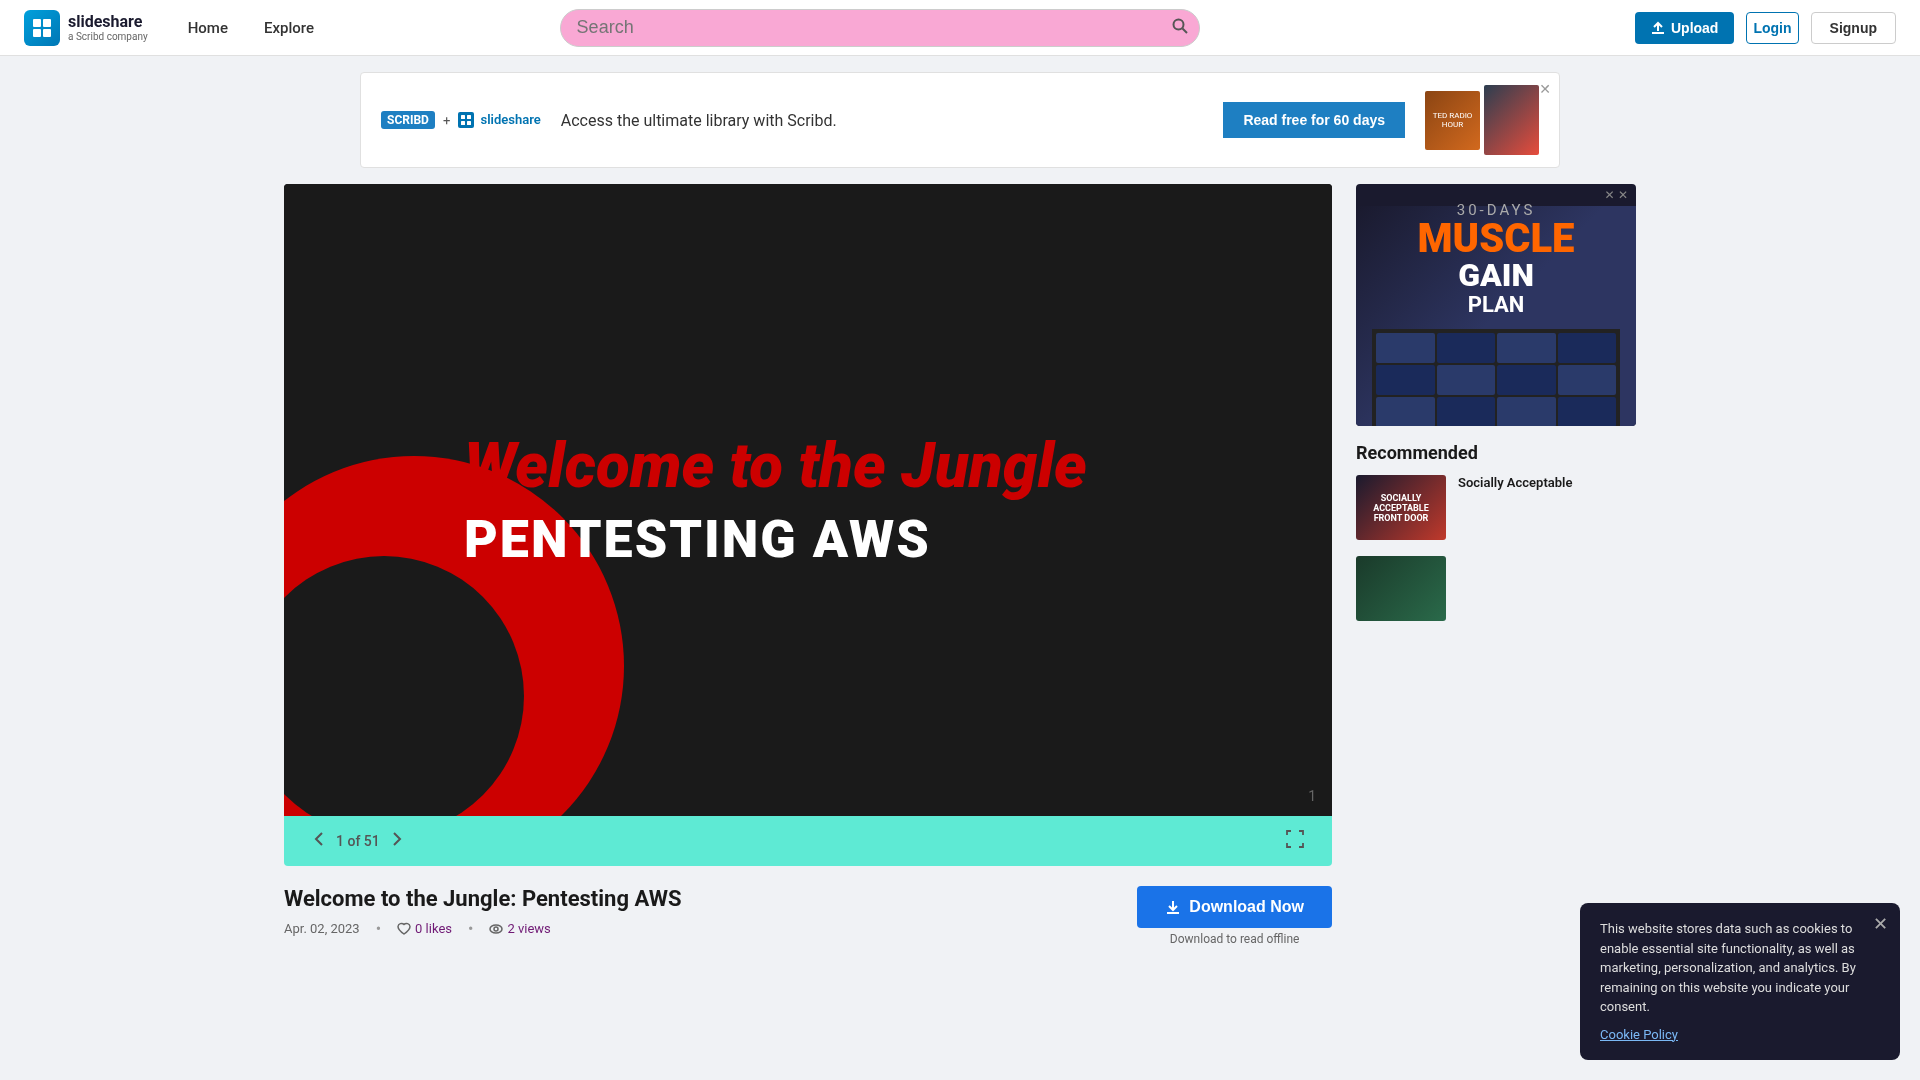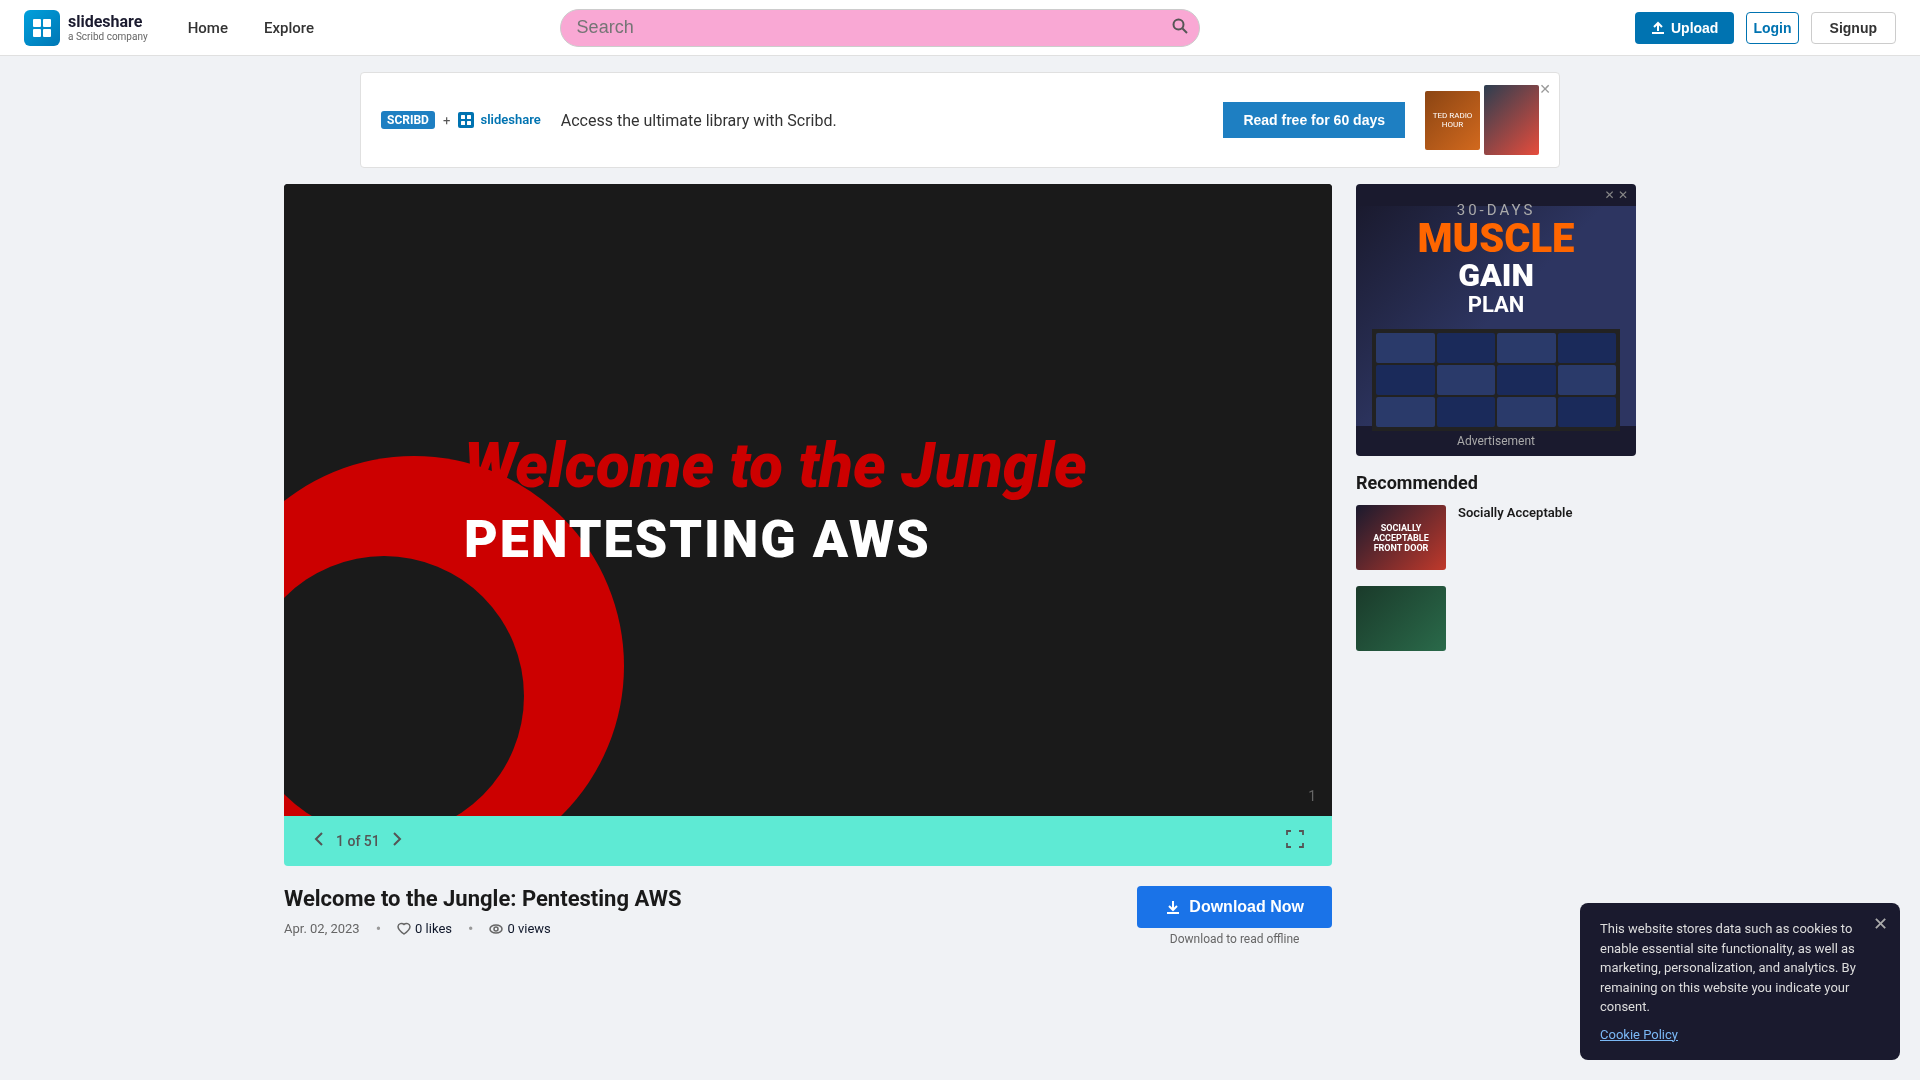--- a/index.html
+++ b/index.html
@@ -205,21 +205,21 @@
       margin-top: 20px;
       display: flex; align-items: flex-start; justify-content: space-between;
     }
     .doc-meta { flex: 1; }
     .doc-title {
       font-size: 22px; font-weight: 700; color: #1a1a1a;
       margin-bottom: 8px;
     }
     .doc-stats { display: flex; gap: 16px; align-items: center; }
     .doc-date { font-size: 13px; color: #666; }
-    .doc-stat { font-size: 13px; color: #0f172a; display: flex; align-items: center; gap: 4px; }
+    .doc-stat { font-size: 13px; color: #701a75; display: flex; align-items: center; gap: 4px; }
     .dot { color: #999; }
     .download-area { display: flex; flex-direction: column; align-items: center; gap: 4px; }
     .download-btn {
       background: #1a73e8; color: white;
       border: none; border-radius: 4px;
       padding: 12px 28px; font-size: 16px; font-weight: 600;
       cursor: pointer; display: flex; align-items: center; gap: 8px;
     }
     .download-sub { font-size: 12px; color: #666; }
 
@@ -420,21 +420,21 @@
               <path d="M7 12C7 12 1 8 1 4.5A3.5 3.5 0 0 1 7 2.5 3.5 3.5 0 0 1 13 4.5C13 8 7 12 7 12Z"></path>
             </svg>
             <span>0 likes</span>
           </span>
           <span class="dot">•</span>
           <span class="doc-stat">
             <svg width="14" height="14" viewBox="0 0 14 14" fill="none" stroke="#666" stroke-width="1.5">
               <ellipse cx="7" cy="7" rx="6" ry="4"></ellipse>
               <circle cx="7" cy="7" r="2"></circle>
             </svg>
-            <span>0 views</span>
+            <span>2 views</span>
           </span>
         </div>
       </div>
       <div class="download-area">
         <button class="download-btn">
           <svg width="16" height="16" viewBox="0 0 16 16" fill="none" stroke="white" stroke-width="2">
             <line x1="8" y1="2" x2="8" y2="11"></line>
             <polyline points="4,7 8,11 12,7"></polyline>
             <line x1="2" y1="14" x2="14" y2="14"></line>
           </svg>
@@ -466,21 +466,20 @@
           <div class="ad-cell" style="background:#1a2a5a"></div>
           <div class="ad-cell" style="background:#2a3a6a"></div>
           <div class="ad-cell" style="background:#1a2a5a"></div>
           <div class="ad-cell" style="background:#2a3a6a"></div>
           <div class="ad-cell" style="background:#2a3a6a"></div>
           <div class="ad-cell" style="background:#1a2a5a"></div>
           <div class="ad-cell" style="background:#2a3a6a"></div>
           <div class="ad-cell" style="background:#1a2a5a"></div>
         </div>
       </div>
-      <div class="ad-label">Advertisement</div>
     </div>
 
     <div class="recommended-section">
       <div class="recommended-title">Recommended</div>
       <div class="rec-item">
         <div class="rec-thumb">
           <div class="rec-thumb-inner">SOCIALLY ACCEPTABLE<br>FRONT DOOR</div>
         </div>
         <div class="rec-info">
           <div class="rec-title">Socially Acceptable</div>

